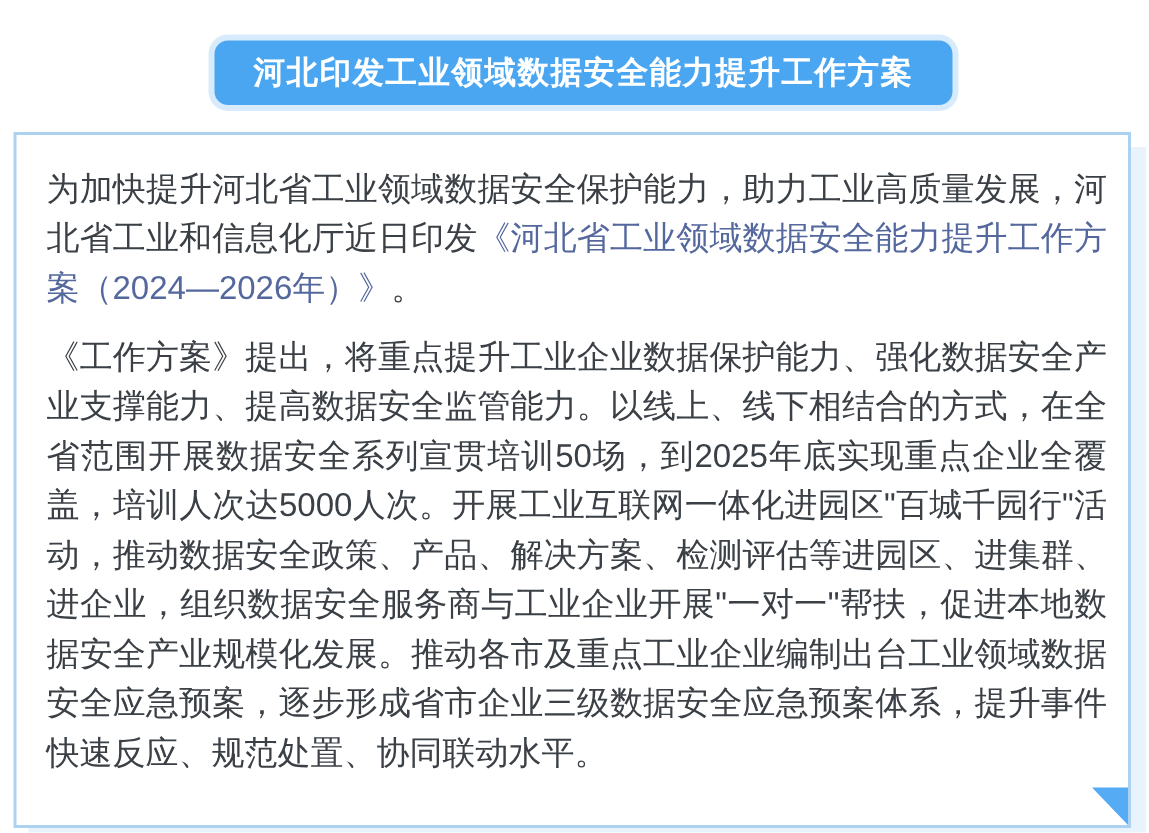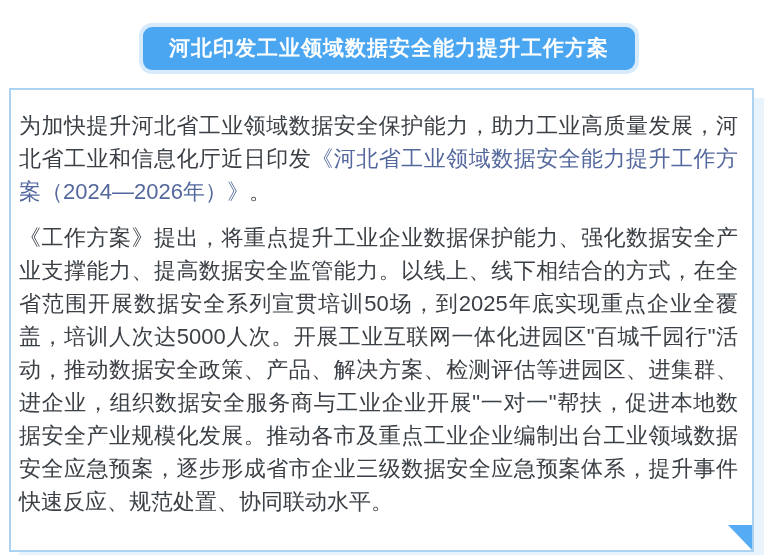--- a/index.html
+++ b/index.html
@@ -41,21 +41,21 @@
     white-space: nowrap;
   }
   
   .card {
     position: relative;
     margin: 14px 12px 0 9px;
     height: 464px;
     background: #ffffff;
     border: 2px solid #abd3f1;
     box-shadow: 10px 10px 0 0 #e9f3fc;
-    padding: 19px 14px 28px 8px;
+    padding: 19px 14px 28px 20px;
   }
   .card p {
     font-size: 22px;
     line-height: 33px;
     color: #3b4046;
     text-align: justify;
     text-justify: inter-ideograph;
   }
   .card p + p {
     margin-top: 13px;

